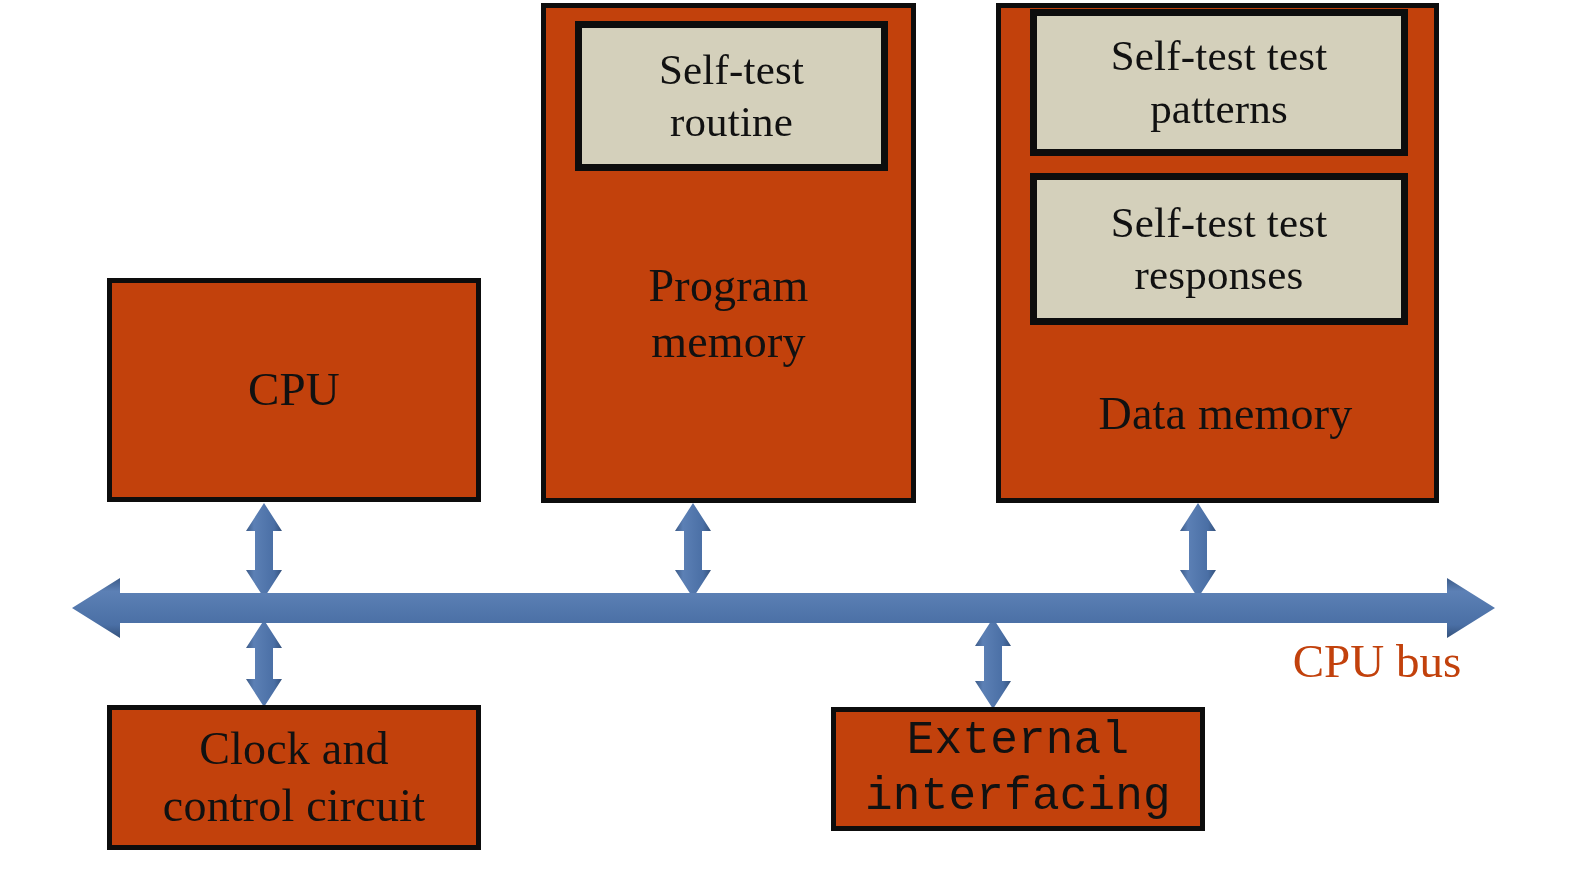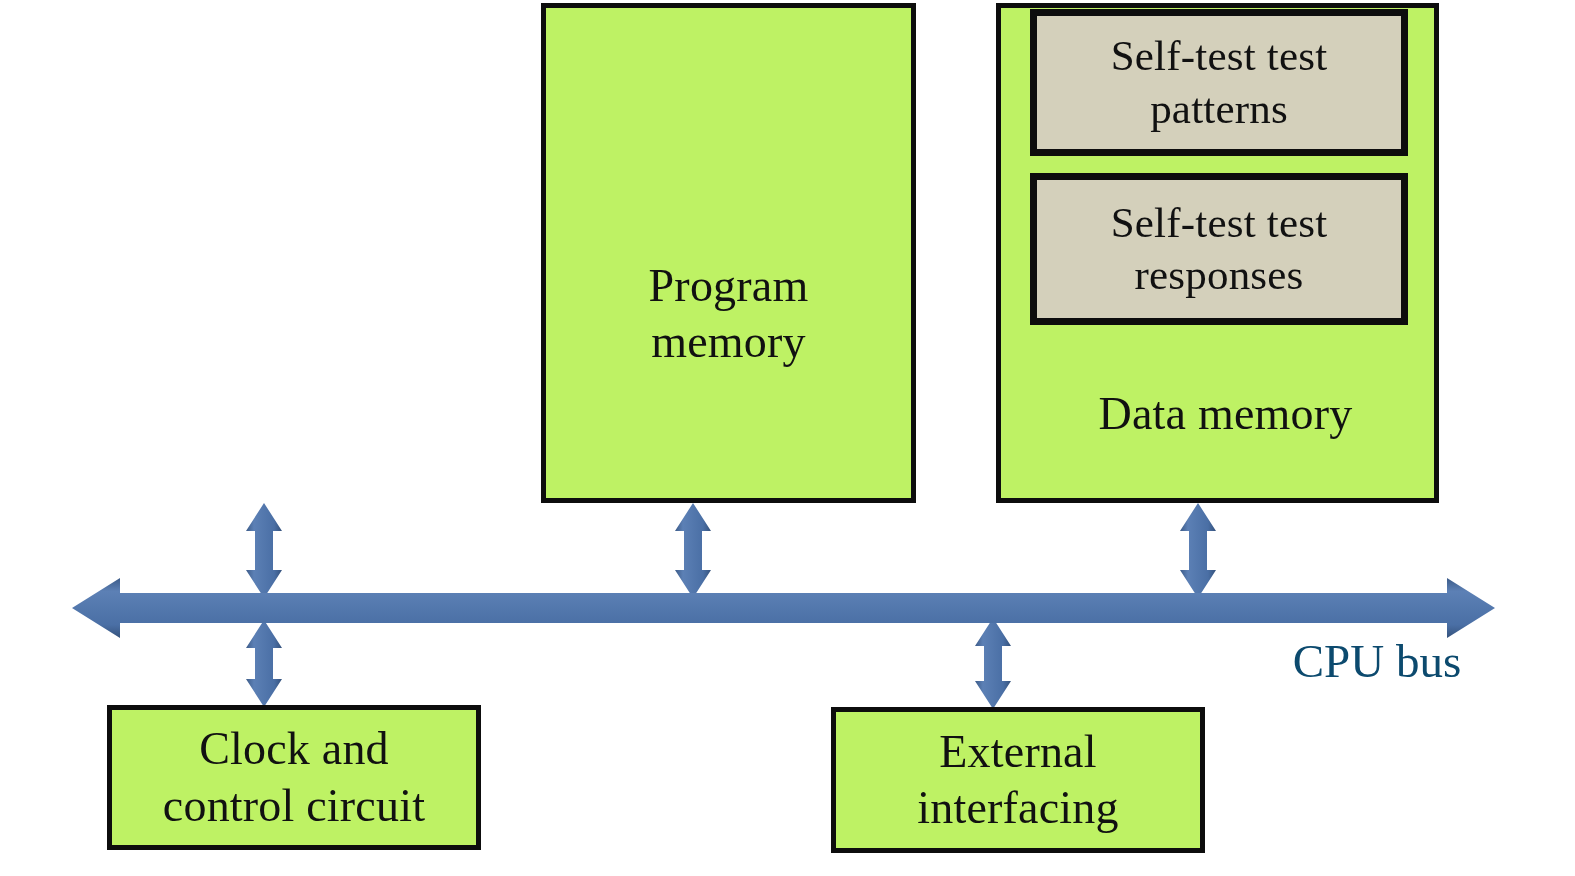--- a/index.html
+++ b/index.html
@@ -13,21 +13,21 @@
     height: 876px;
     background: #ffffff;
     overflow: hidden;
     font-family: "Liberation Serif", "DejaVu Serif", serif;
   }
 
   
   .box {
     position: absolute;
     box-sizing: border-box;
-    background: #bef264;
+    background: #c2410c;
     border: 5px solid #0d0d0d;
     display: flex;
     align-items: center;
     justify-content: center;
   }
   .box.shaded {
     background: #d4d0bb;
     border-width: 7px;
   }
   .label {
@@ -55,39 +55,39 @@
 
   #patterns-box { left:1030px; top:9px;  width:378px; height:147px; }
   #patterns-label { font-size: 43px; }
 
   #responses-box { left:1030px; top:173px; width:378px; height:152px; }
   #responses-label { font-size: 43px; }
 
   #clock-box    { left:107px; top:705px;  width:374px; height:145px; }
   #clock-label  { font-size: 46px; }
 
-  #extif-box    { left:831px; top:707px;  width:374px; height:146px; }
+  #extif-box    { left:831px; top:707px;  width:374px; height:124px;font-family:Liberation Mono, monospace; }
   #extif-label  { font-size: 46px; }
 
   
   .svg-layer {
     position: absolute;
     left: 0; top: 0;
     width: 1575px;
     height: 876px;
     pointer-events: none;
   }
   #cpu-bus-label {
     position: absolute;
     left: 1262px;
     top: 634px;
     width: 230px;
     text-align: center;
     font-size: 47px;
-    color: #0c4a6e;
+    color: #c2410c;
   }
 </style>
 </head>
 <body>
 
 <div id="canvas">
 
   <svg class="svg-layer" viewBox="0 0 1575 876" xmlns="http://www.w3.org/2000/svg">
     <defs>
       <linearGradient id="busGradH" x1="0" y1="0" x2="0" y2="1">
@@ -122,26 +122,33 @@
 
     <g>
       <polygon fill="url(#busGradV)" points="993,618 1011,646 1002,646 1002,681 1011,681 993,709 975,681 984,681 984,646 975,646"></polygon>
     </g>
 
     <g>
       <polygon fill="url(#busGradH)" points="72,608 120,578 120,593 1447,593 1447,578 1495,608 1447,638 1447,623 120,623 120,638"></polygon>
     </g>
   </svg>
 
+  <div class="box" id="cpu-box">
+    <div class="label" id="cpu-label">CPU</div>
+  </div>
 
   <div class="box" id="progmem-box">
     <div class="label" id="progmem-label">Program
 memory</div>
   </div>
 
+  <div class="box shaded" id="selftest-routine-box">
+    <div class="label" id="selftest-routine-label">Self-test
+routine</div>
+  </div>
 
   <div class="box" id="datamem-box">
     <div class="label" id="datamem-label">Data memory</div>
   </div>
 
   <div class="box shaded" id="patterns-box">
     <div class="label" id="patterns-label">Self-test test
 patterns</div>
   </div>
 

